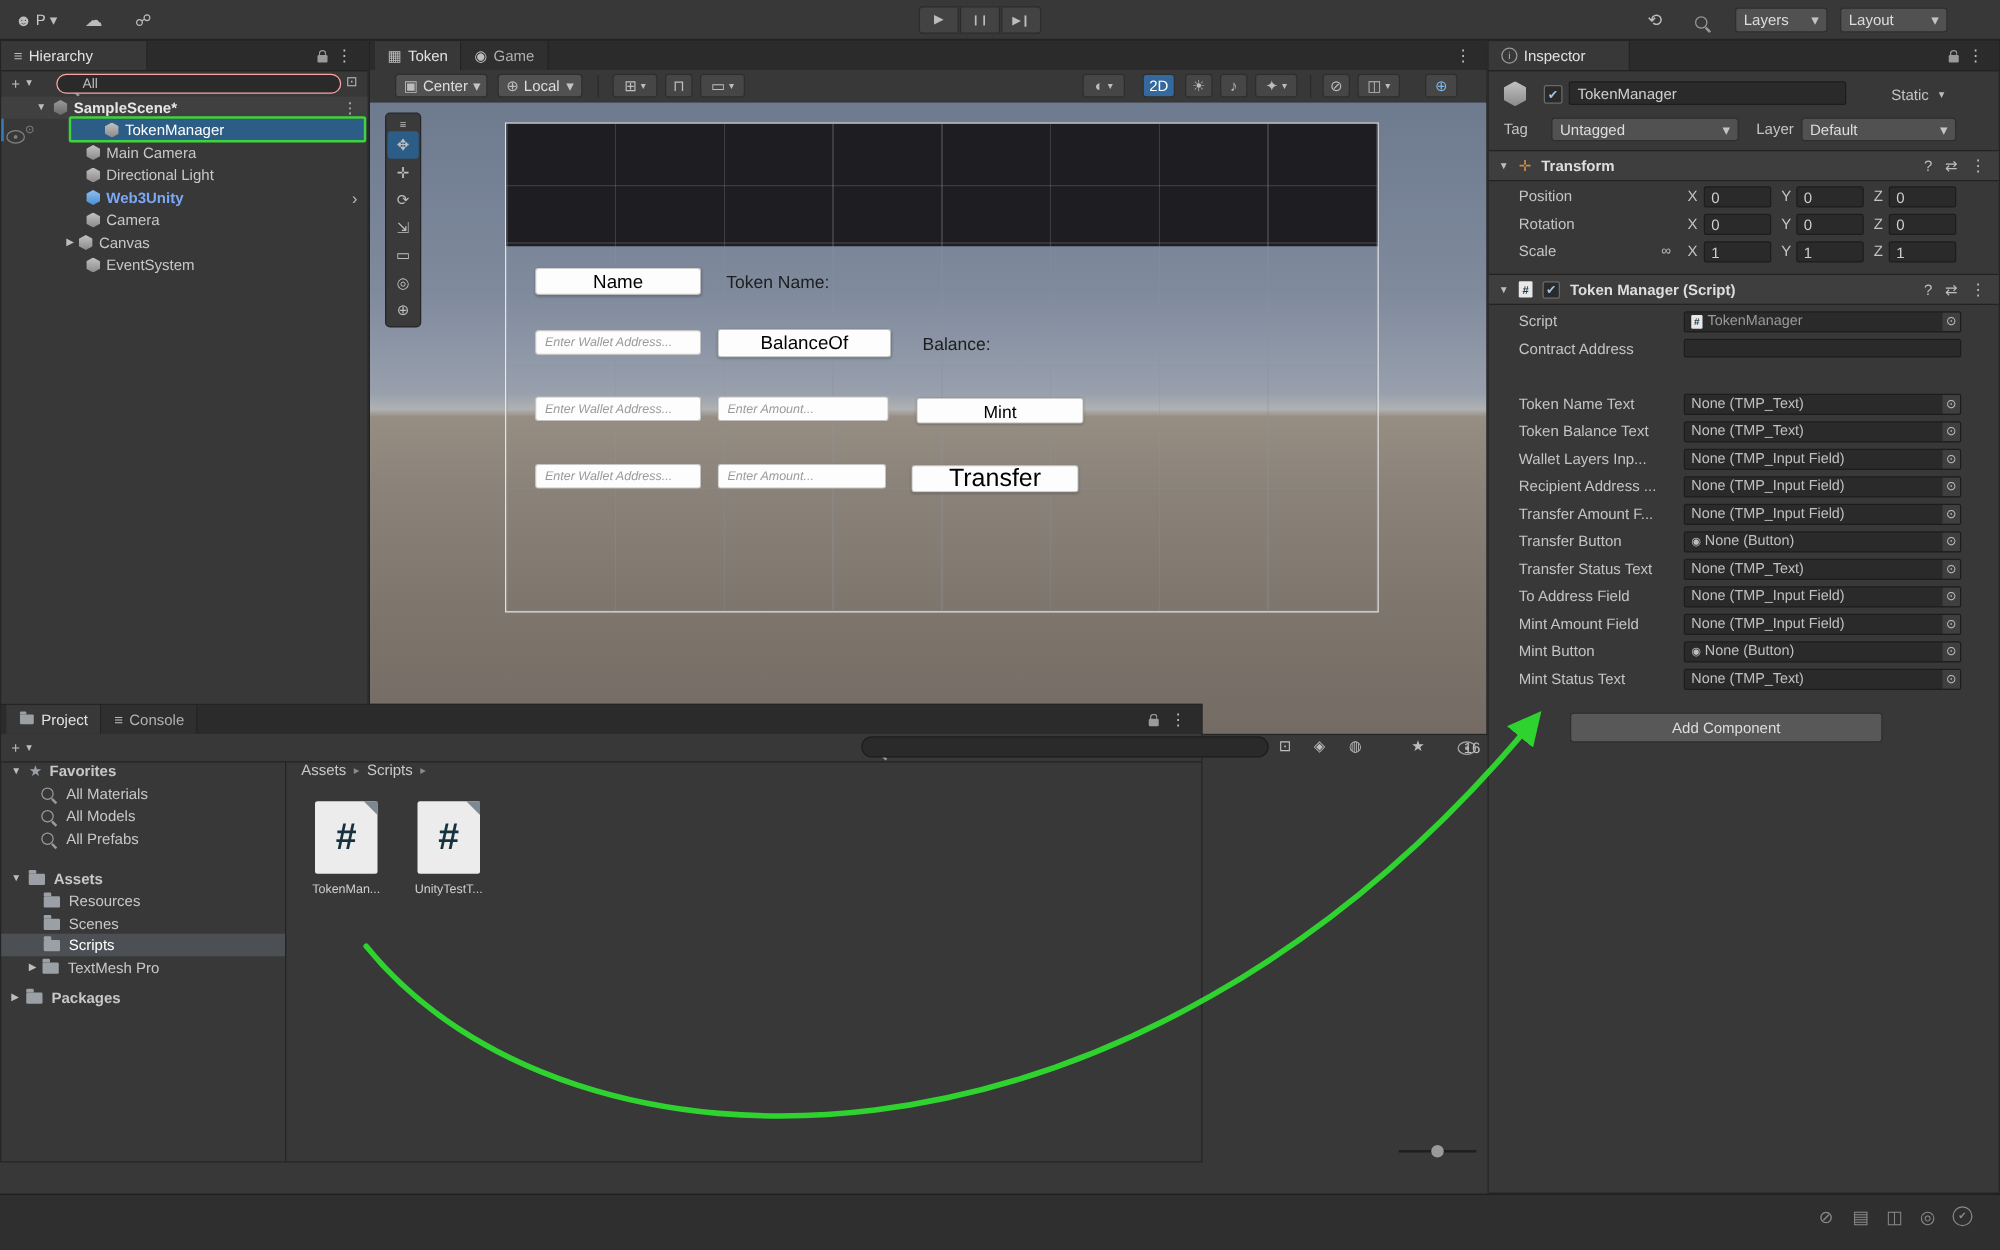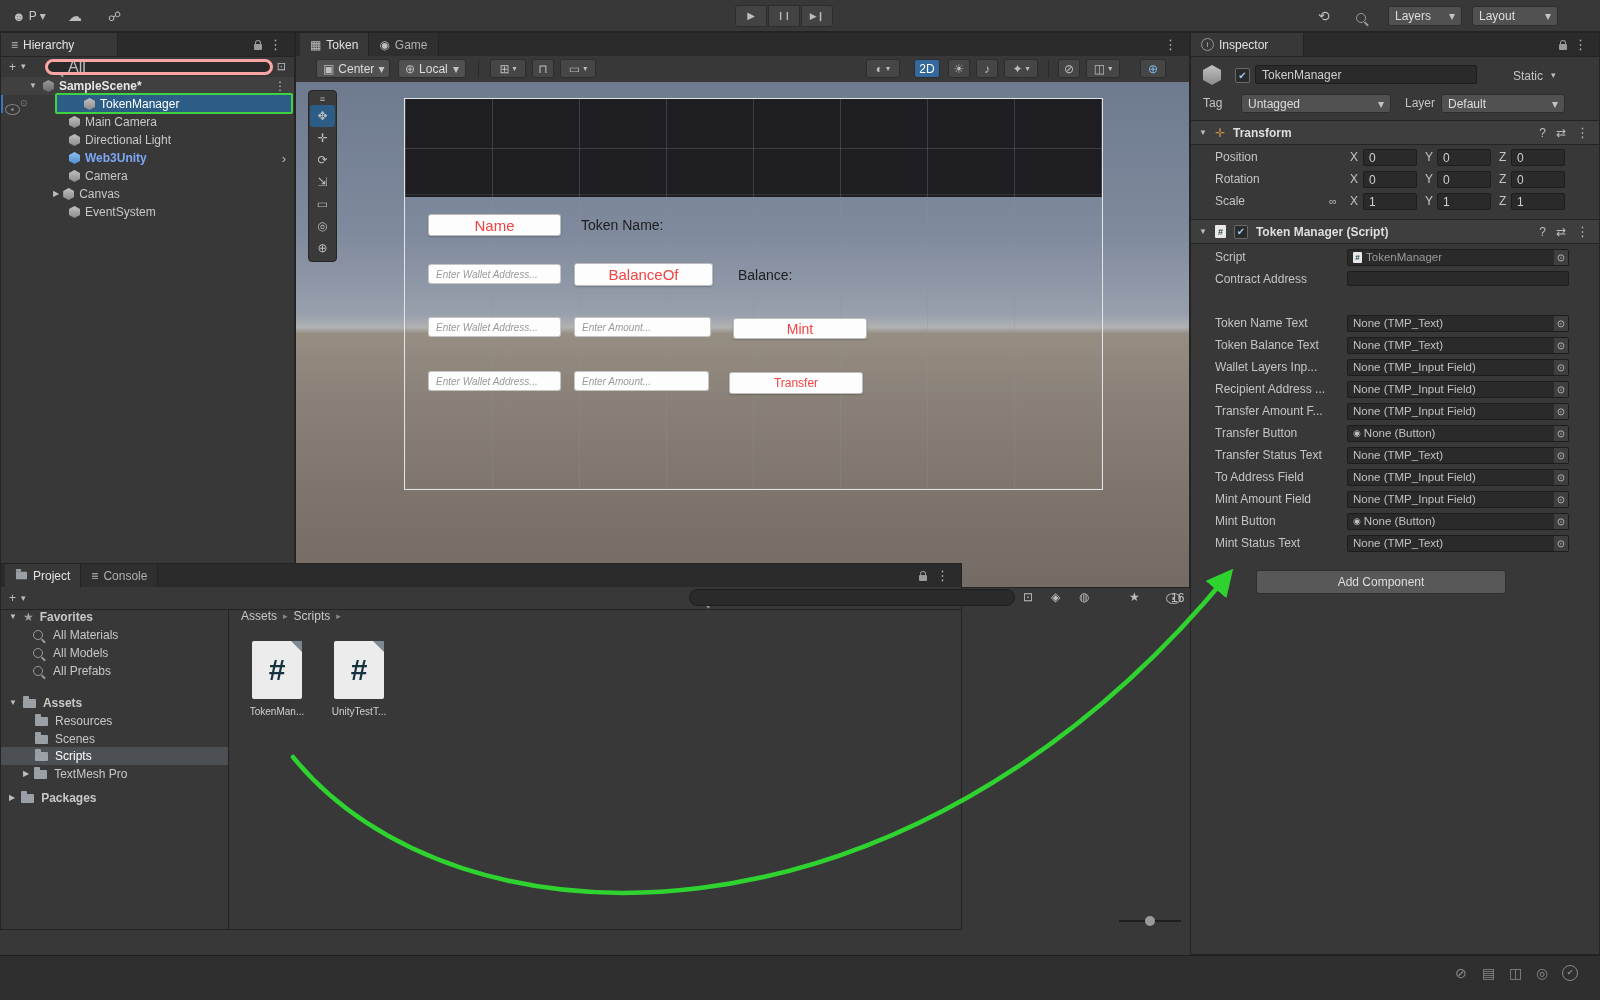--- a/index.html
+++ b/index.html
@@ -42,37 +42,37 @@
   .tb-btn{height:20px;border-radius:3px;display:flex;align-items:center;gap:3px;padding:0 6px;color:#c8c8c8}
   .playgroup{display:flex;gap:1px}
   .pg-btn{width:30px;height:20px;background:#434343;border:1px solid #2c2c2c;display:flex;align-items:center;justify-content:center;color:#cfcfcf;font-size:10px}
   .pg-btn:first-child{border-radius:3px 0 0 3px}
   .pg-btn:last-child{border-radius:0 3px 3px 0}
 
   
   #hierarchy{left:0;top:32px;width:295px;height:556px}
   .h-row{position:absolute;left:0;right:0;height:18px;display:flex;align-items:center;font-size:12px}
   .h-label{margin-left:5px;white-space:nowrap}
-  .h-search{position:absolute;left:44px;top:3px;width:228px;height:16px;background:#2a2a2a;border:3px solid #fca5a5;border-radius:8px;color:#bdbdbd;font-size:16px;padding:0 6px 0 20px;font-family:inherit;box-sizing:border-box}
+  .h-search{position:absolute;left:44px;top:3px;width:228px;height:16px;background:#2a2a2a;border:1px solid #fca5a5;border-radius:8px;color:#bdbdbd;font-size:11px;padding:0 6px 0 20px;font-family:inherit;box-sizing:border-box}
 
   
   #scene{left:295px;top:32px;width:895px;height:556px}
   #scene-toolbar{position:absolute;left:0;right:0;top:23px;height:26px;background:#383838;border-bottom:1px solid #232323}
   #scene-content{position:absolute;left:0;right:0;top:49px;bottom:0;overflow:hidden;
      background:linear-gradient(180deg,#6e7a8e 0%,#7f8a9d 30%,#98a0ad 46%,#b0b2b2 48.6%,#968e83 49.8%,#8a8278 62%,#7d756c 82%,#746c64 100%)}
   .toolstrip{position:absolute;left:12px;top:8px;width:27px;background:#3a3a3a;border:1px solid #262626;border-radius:4px;padding:2px 0}
   .ts-btn{width:25px;height:22px;display:flex;align-items:center;justify-content:center;color:#c8c8c8;font-size:12px;margin:0 1px;border-radius:3px;box-sizing:border-box}
   .ts-btn.active{background:#2c5d87;color:#fff}
   .scanvas{position:absolute;left:108px;top:16px;width:699px;height:392px;border:1px solid rgba(245,245,245,.85);box-sizing:border-box}
   .scanvas-grid{position:absolute;inset:0;
      background-image:repeating-linear-gradient(90deg,rgba(140,145,155,.28) 0 1px,transparent 1px 87px),
                       repeating-linear-gradient(0deg,rgba(140,145,155,.20) 0 1px,transparent 1px 98px)}
   .darkstrip{position:absolute;left:0;top:0;width:697px;height:98px;background:#1e1e22}
   .darkstrip:after{content:'';position:absolute;left:0;right:0;top:49px;height:1px;background:rgba(150,150,160,.25)}
-  .sbtn{position:absolute;background:#fdfdfd;border:1px solid rgba(0,0,0,.25);border-radius:3px;color:#ef4444;display:flex;align-items:center;justify-content:center;box-shadow:0 1px 2px rgba(0,0,0,.2);box-sizing:border-box}
+  .sbtn{position:absolute;background:#fdfdfd;border:1px solid rgba(0,0,0,.25);border-radius:3px;color:#000000;display:flex;align-items:center;justify-content:center;box-shadow:0 1px 2px rgba(0,0,0,.2);box-sizing:border-box}
   .sinput{position:absolute;background:#fdfdfd;border:1px solid rgba(0,0,0,.22);border-radius:3px;color:#9a9a9a;font-style:italic;font-size:10px;display:flex;align-items:center;padding-left:7px;box-sizing:border-box}
   .slabel{position:absolute;color:#1d1d1d;font-size:14px}
 
   
   #inspector{left:1190px;top:32px;width:410px;height:923px}
   .i-row{position:absolute;left:0;right:0;height:20px;display:flex;align-items:center}
   .i-label{position:absolute;left:24px;color:#c4c4c4;white-space:nowrap}
   .comp-header{position:absolute;left:0;right:0;height:23px;background:#3e3e3e;border-top:1px solid #232323;border-bottom:1px solid #232323;display:flex;align-items:center}
   .axis{position:absolute;color:#c4c4c4}
   .axfld{position:absolute;height:17px;line-height:17px;padding-left:5px;font-size:12px}
@@ -301,21 +301,21 @@
       <div class="sbtn" style="left:437px;top:236px;width:134px;height:21px;font-size:14px">
         <span>Mint</span>
       </div>
 
       <div class="sinput" style="left:132px;top:289px;width:133px;height:20px">
         <span>Enter Wallet Address...</span>
       </div>
       <div class="sinput" style="left:278px;top:289px;width:135px;height:20px">
         <span>Enter Amount...</span>
       </div>
-      <div class="sbtn" style="left:433px;top:290px;width:134px;height:22px;font-size:12px">
+      <div class="sbtn" style="left:433px;top:290px;width:134px;height:22px;font-size:20px">
         <span>Transfer</span>
       </div>
 
       <div class="toolstrip">
         <div class="ts-btn" style="height:12px">
             <span class="gl" style="font-size:9px">≡</span>
           </div>
         <div class="ts-btn active">
             <span class="gl">✥</span>
           </div>

